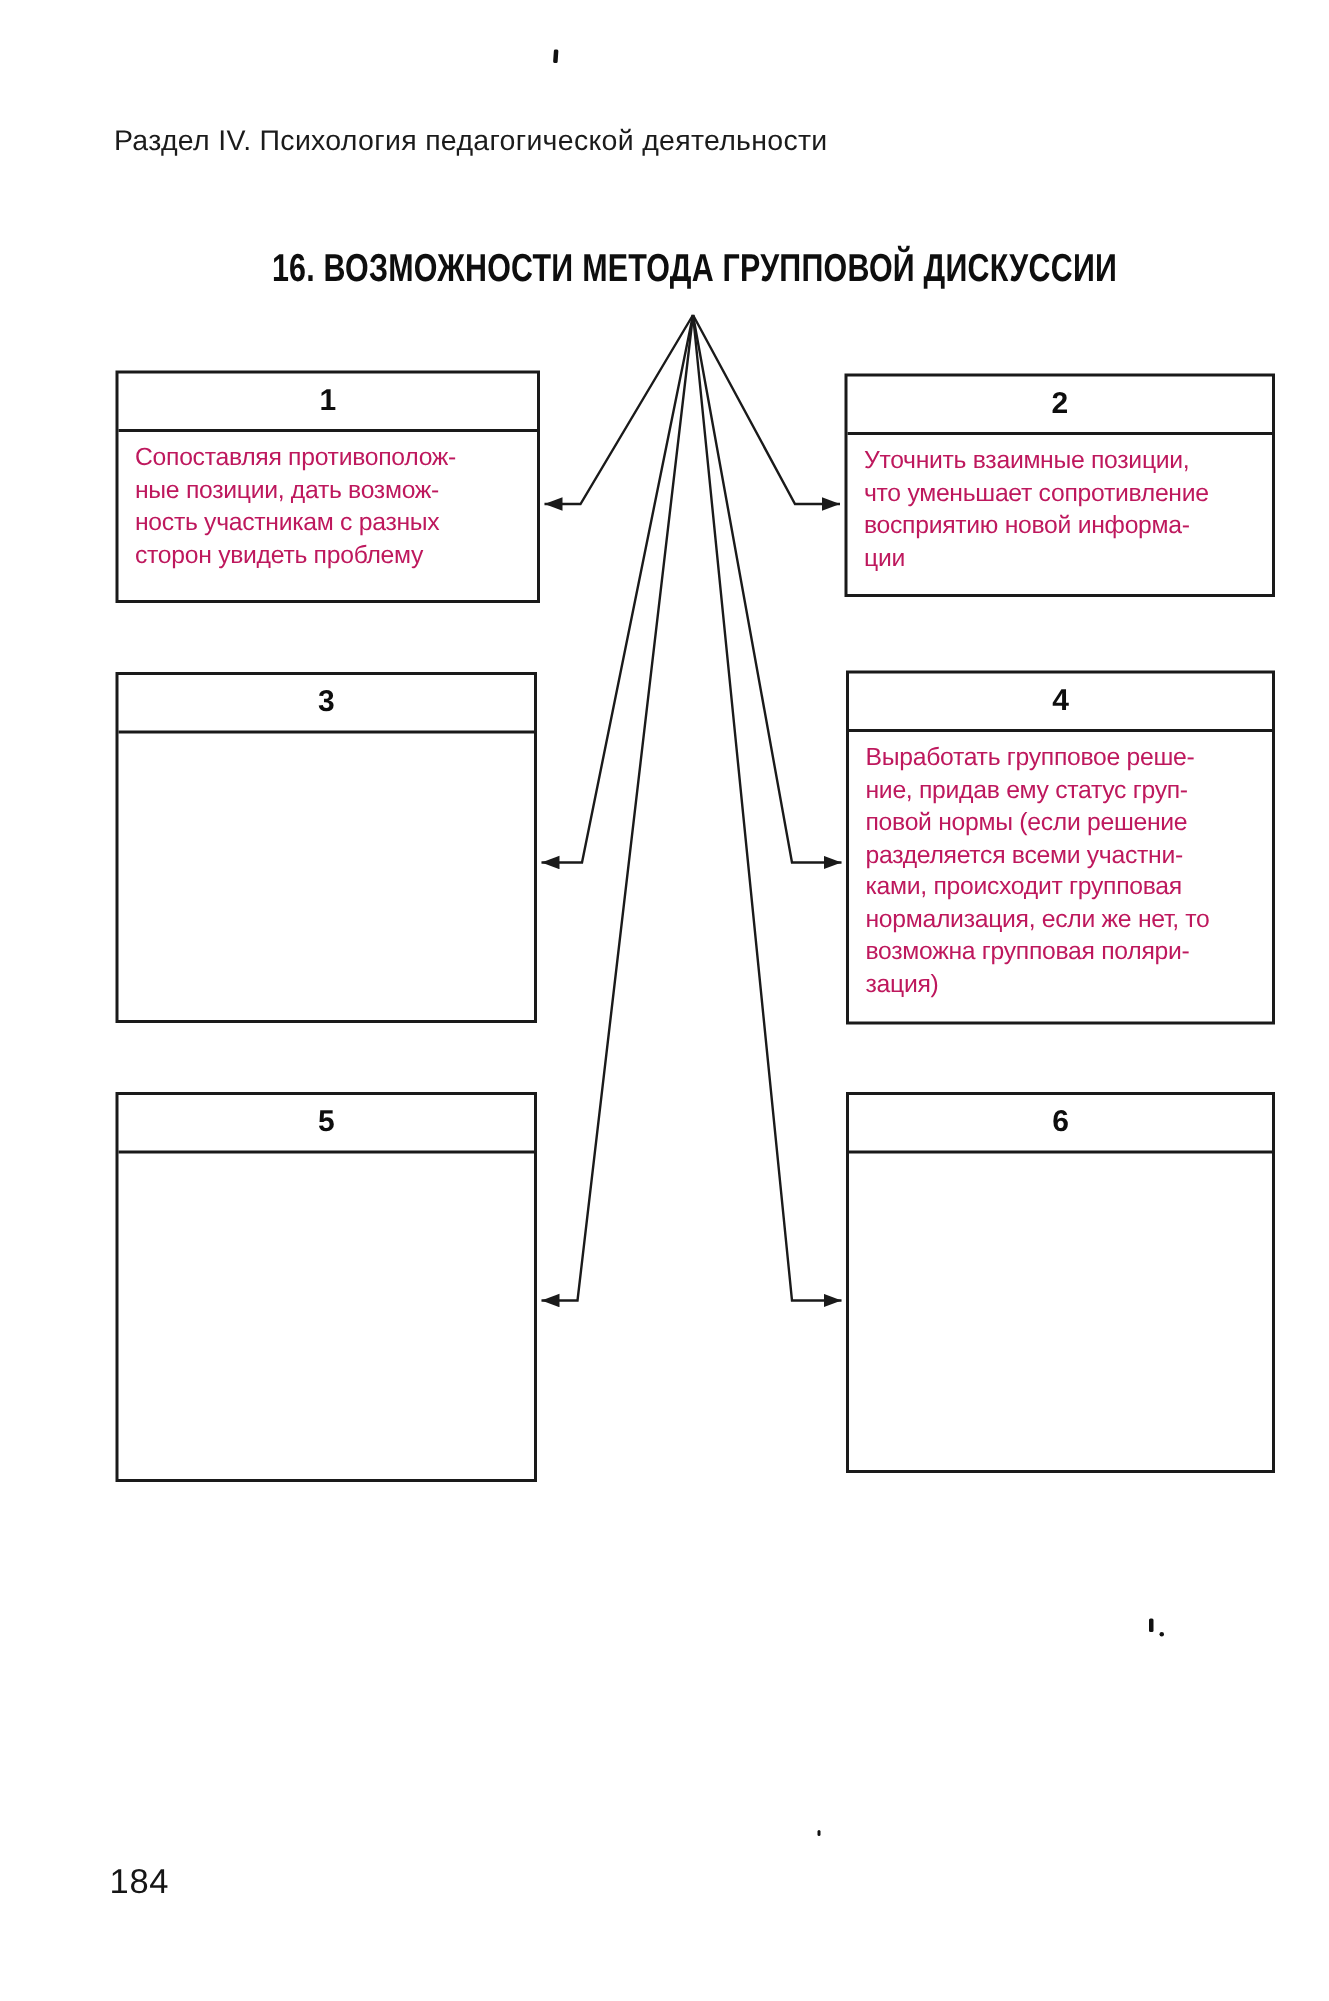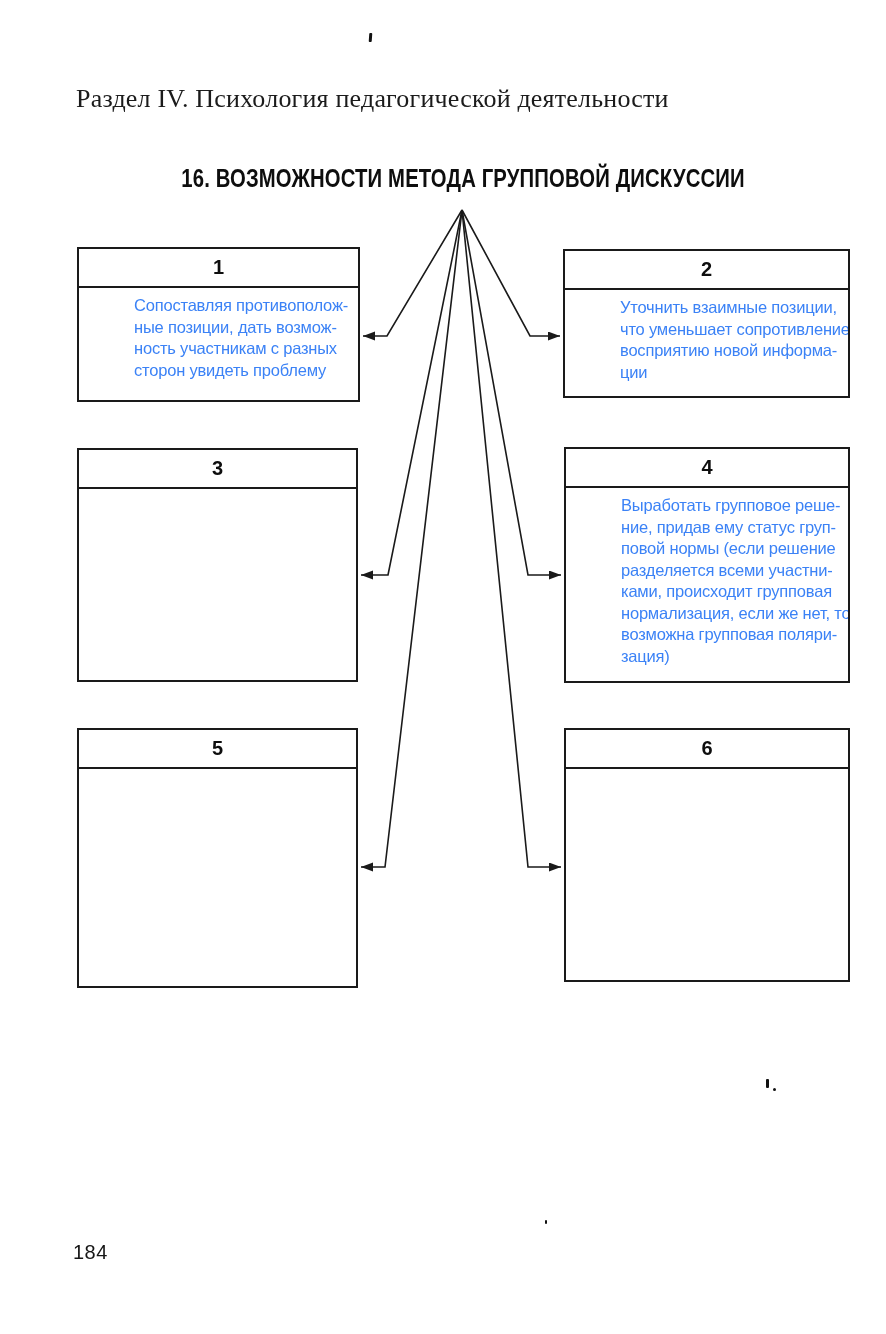--- a/index.html
+++ b/index.html
@@ -2,51 +2,51 @@
 <html><head>
 <meta charset="utf-8">
 <style>
   html,body{margin:0;padding:0;background:#ffffff;}
   body{
     width:886px;height:1334px;position:relative;overflow:hidden;
     font-family:"Liberation Sans", sans-serif;color:#161616;
   }
   .section-header{
     position:absolute;left:76px;top:84px;
-    font-size:26px;letter-spacing:0.2px;color:#1b1b1b;white-space:nowrap;font-family:Liberation Serif, serif;
+    font-size:19px;letter-spacing:0.2px;color:#1b1b1b;white-space:nowrap;
   }
   .diagram-title{
     position:absolute;left:83px;top:163px;width:760px;text-align:center;
     font-size:26px;font-weight:700;white-space:nowrap;color:#0e0e0e;
     transform:scaleX(0.78);transform-origin:50% 50%;letter-spacing:0.2px;
   }
   .arrows{position:absolute;left:0;top:0;}
   .dbox{
     position:absolute;box-sizing:border-box;background:#ffffff;
     border:2px solid #1a1a1a;
   }
   .dbox-head{
     height:37px;border-bottom:2px solid #1a1a1a;
     display:flex;align-items:center;justify-content:center;
     font-size:20px;font-weight:700;color:#0e0e0e;
   }
   .dbox-body{
     padding:7px 6px 0 11px;
     font-size:16.5px;line-height:21.5px;letter-spacing:-0.2px;
-    white-space:pre;overflow:hidden;color:#3b82f6;margin-left:44px;
+    white-space:pre;overflow:hidden;color:#be185d;
   }
   #box1{left:77px;top:247px;width:283px;height:155px;}
   #box2{left:563px;top:249px;width:287px;height:149px;}
   #box3{left:77px;top:448px;width:281px;height:234px;}
   #box4{left:564px;top:447px;width:286px;height:236px;}
   #box5{left:77px;top:728px;width:281px;height:260px;}
   #box6{left:564px;top:728px;width:286px;height:254px;}
   .page-number{
     position:absolute;left:73px;top:1241px;
-    font-size:20px;letter-spacing:0.5px;color:#161616;
+    font-size:23px;letter-spacing:0.5px;color:#161616;
   }
   .artifact{position:absolute;background:#111;}
   #art-top{left:369px;top:33px;width:3px;height:9px;transform:rotate(4deg);border-radius:1px;}
   #art-mid{left:766px;top:1079px;width:3px;height:9px;border-radius:1px;}
   #art-mid-dot{left:773px;top:1088px;width:3px;height:3px;border-radius:50%;}
   #art-bottom{left:545px;top:1220px;width:2px;height:4px;border-radius:1px;}
 </style>
 </head>
 <body>
 

